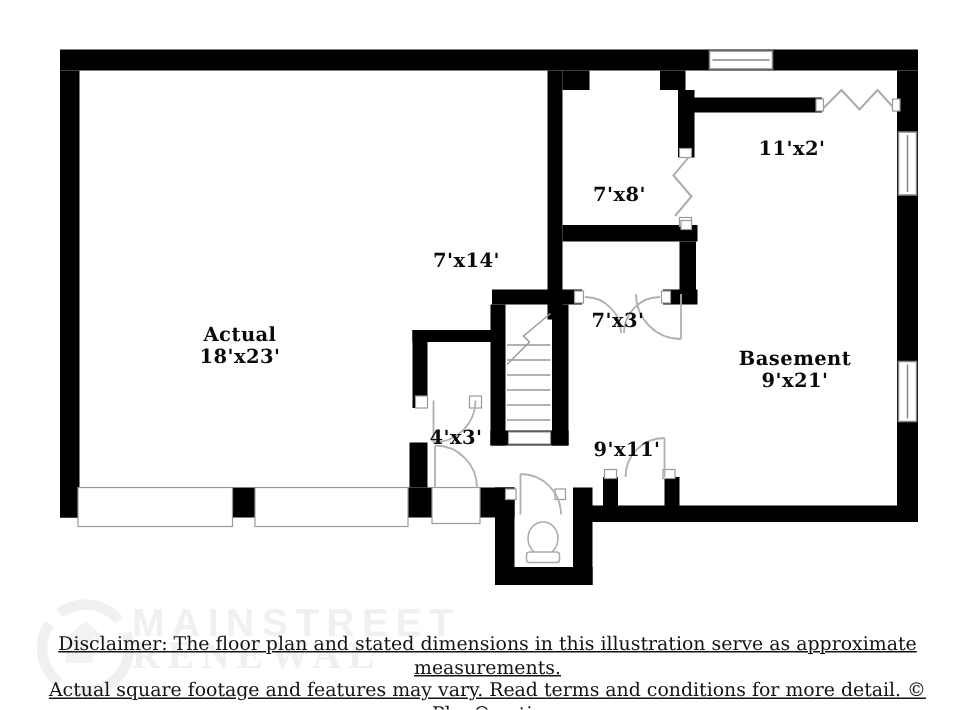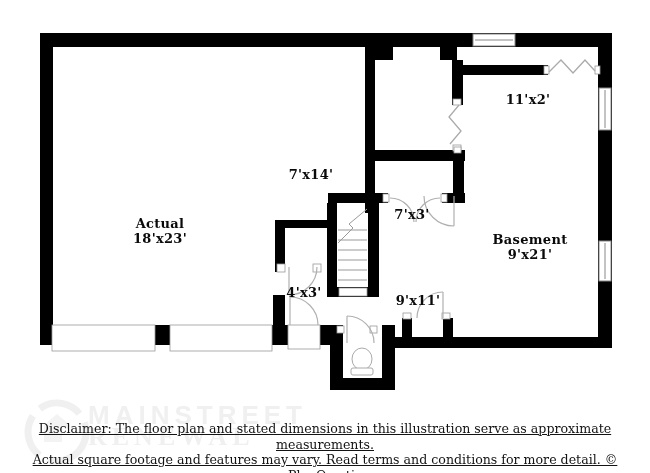--- a/index.html
+++ b/index.html
@@ -133,20 +133,21 @@
   </svg>
 
   <div class="room-label" style="left:160px;top:171px">
     <span>Actual</span>
     <span>18'x23'</span>
   </div>
   <div class="room-label" style="left:311px;top:122px">
     <span>7'x14'</span>
   </div>
   <div class="room-label wrap" style="left:413px;top:78px">
+    <span>7'x8'</span>
   </div>
   <div class="room-label" style="left:528px;top:47px">
     <span>11'x2'</span>
   </div>
   <div class="room-label" style="left:412px;top:162px">
     <span>7'x3'</span>
   </div>
   <div class="room-label" style="left:530px;top:187px">
     <span>Basement</span>
     <span>9'x21'</span>

